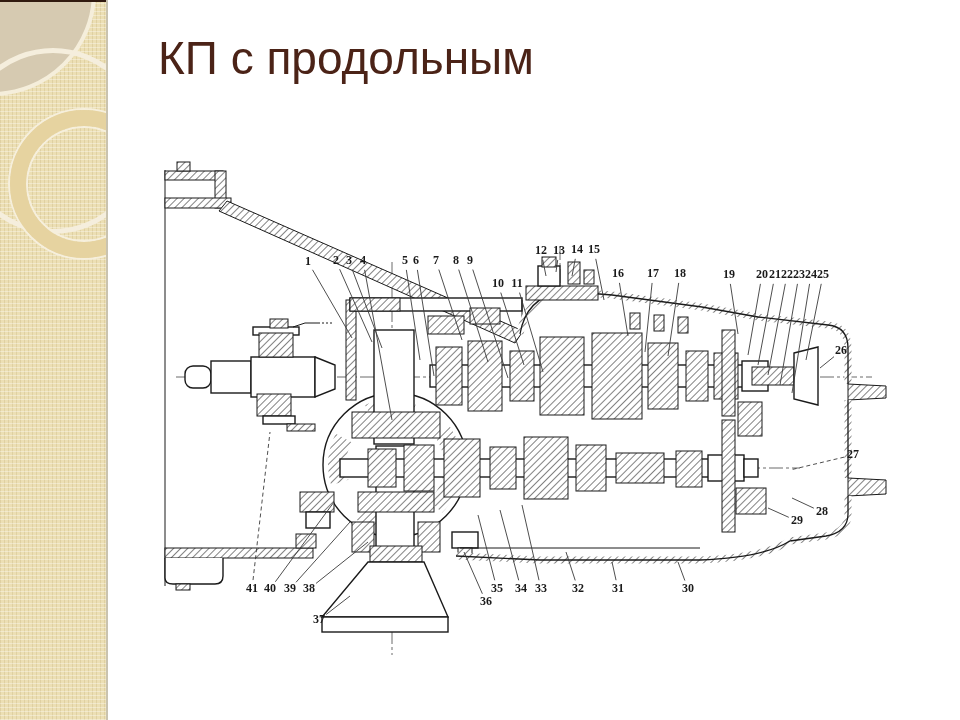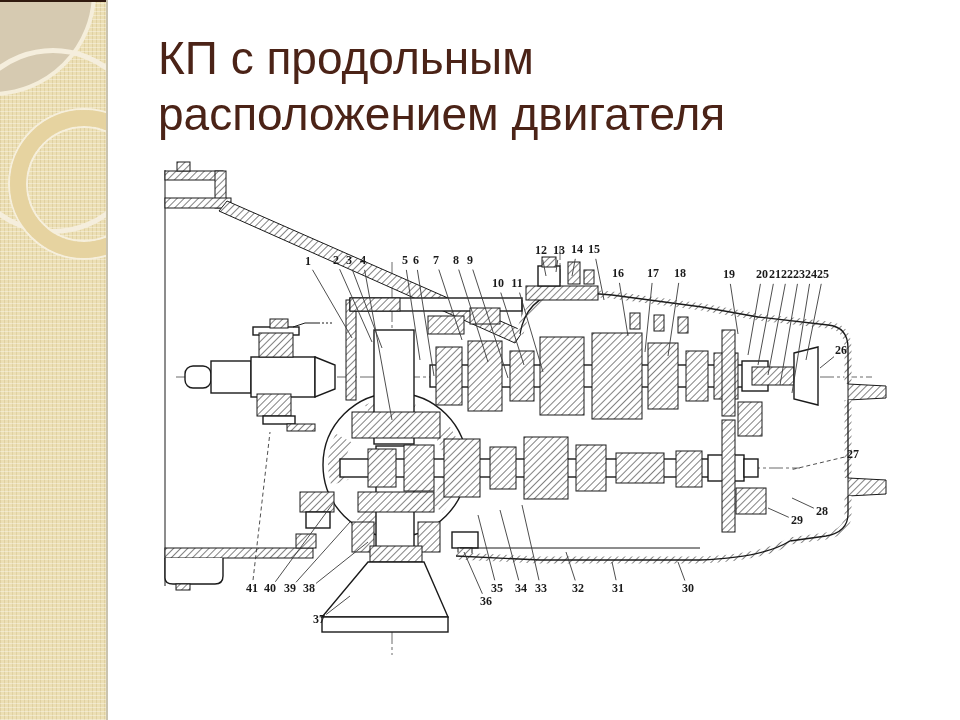--- a/index.html
+++ b/index.html
@@ -40,21 +40,21 @@
 
 <div class="slide">
 
   <div class="sidebar" style="background-color: rgb(236, 223, 180);">
     <div class="c1"></div>
     <div class="c2"></div>
     <div class="c3"></div>
     <div class="topline"></div>
   </div>
 
-  <h1 class="title" style="color: rgb(75, 35, 23);"><span>КП с продольным</span><br><span>расположением двигателя</span></h1>
+  <h1 class="title" style="color: rgb(75, 35, 23);"><span>КП с продольным</span><br></h1>
 
   <svg class="fig" width="960" height="720" viewBox="0 0 960 720">
     <defs>
       <pattern id="hx" width="5" height="5" patternUnits="userSpaceOnUse" patternTransform="rotate(45)">
         <rect width="5" height="5" fill="#ffffff"></rect>
         <line x1="0" y1="0" x2="0" y2="5" stroke="#1a1a1a" stroke-width="1.1"></line>
       </pattern>
     </defs>
 
     <g>

